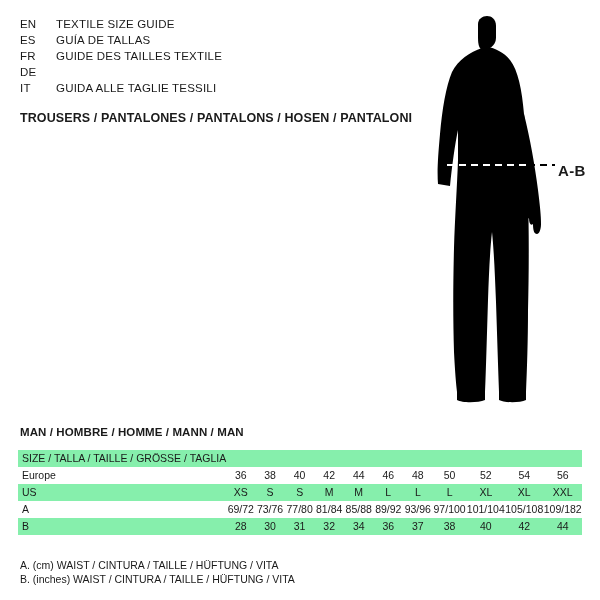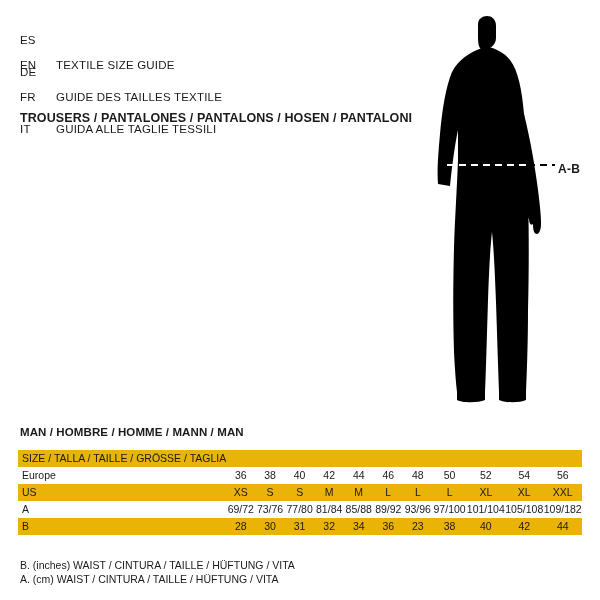--- a/index.html
+++ b/index.html
@@ -36,21 +36,20 @@
     font-size: 11.5px;
     letter-spacing: 0.2px;
   }
   .lang-code {
     width: 36px;
     flex: 0 0 36px;
     color: #1a1a1a;
   }
   .lang-text {
     white-space: nowrap;
-    margin-top: 41px;
   }
 
   
   .section-title {
     position: absolute;
     top: 111px;
     left: 20px;
     font-size: 12.5px;
     font-weight: bold;
     letter-spacing: 0.1px;
@@ -67,21 +66,21 @@
   }
   .figure-svg {
     position: absolute;
     top: 0;
     left: 0;
   }
   .ab-label {
     position: absolute;
     left: 158px;
     top: 152px;
-    font-size: 12px;
+    font-size: 15px;
     font-weight: bold;
     letter-spacing: 0.3px;
   }
 
   
   .table-title {
     position: absolute;
     top: 426px;
     left: 20px;
     font-size: 11.5px;
@@ -97,21 +96,21 @@
     font-size: 10.5px;
   }
   table.size-table td {
     padding: 0;
     height: 17px;
     line-height: 17px;
     white-space: nowrap;
     vertical-align: middle;
   }
   table.size-table tr.shaded td {
-    background: #eab308;
+    background: #86efac;
   }
   table.size-table td.label {
     width: 84px;
     padding-left: 4px;
   }
   table.size-table td.val {
     width: 40px;
     text-align: center;
   }
   table.size-table td.v0 { width: 38px; }
@@ -133,20 +132,21 @@
 
 <div class="page">
 
   <div class="lang-block">
     <div class="lang-row">
       <span class="lang-code">EN</span>
       <span class="lang-text">TEXTILE SIZE GUIDE</span>
     </div>
     <div class="lang-row">
       <span class="lang-code">ES</span>
+      <span class="lang-text">GUÍA DE TALLAS</span>
     </div>
     <div class="lang-row">
       <span class="lang-code">FR</span>
       <span class="lang-text">GUIDE DES TAILLES TEXTILE</span>
     </div>
     <div class="lang-row">
       <span class="lang-code">DE</span>
     </div>
     <div class="lang-row">
       <span class="lang-code">IT</span>
@@ -268,27 +268,27 @@
         <td class="val">109/182</td>
       </tr>
       <tr class="shaded">
         <td class="label">B</td>
         <td class="val v0">28</td>
         <td class="val">30</td>
         <td class="val">31</td>
         <td class="val">32</td>
         <td class="val">34</td>
         <td class="val">36</td>
-        <td class="val">23</td>
+        <td class="val">37</td>
         <td class="val">38</td>
         <td class="val">40</td>
         <td class="val">42</td>
         <td class="val">44</td>
       </tr>
     </tbody>
   </table>
 
   <div class="footnotes">
+    <div>A. (cm) WAIST / CINTURA / TAILLE / HÜFTUNG / VITA</div>
     <div>B. (inches) WAIST / CINTURA / TAILLE / HÜFTUNG / VITA</div>
-    <div>A. (cm) WAIST / CINTURA / TAILLE / HÜFTUNG / VITA</div>
   </div>
 
 </div>
 
 </body></html>

